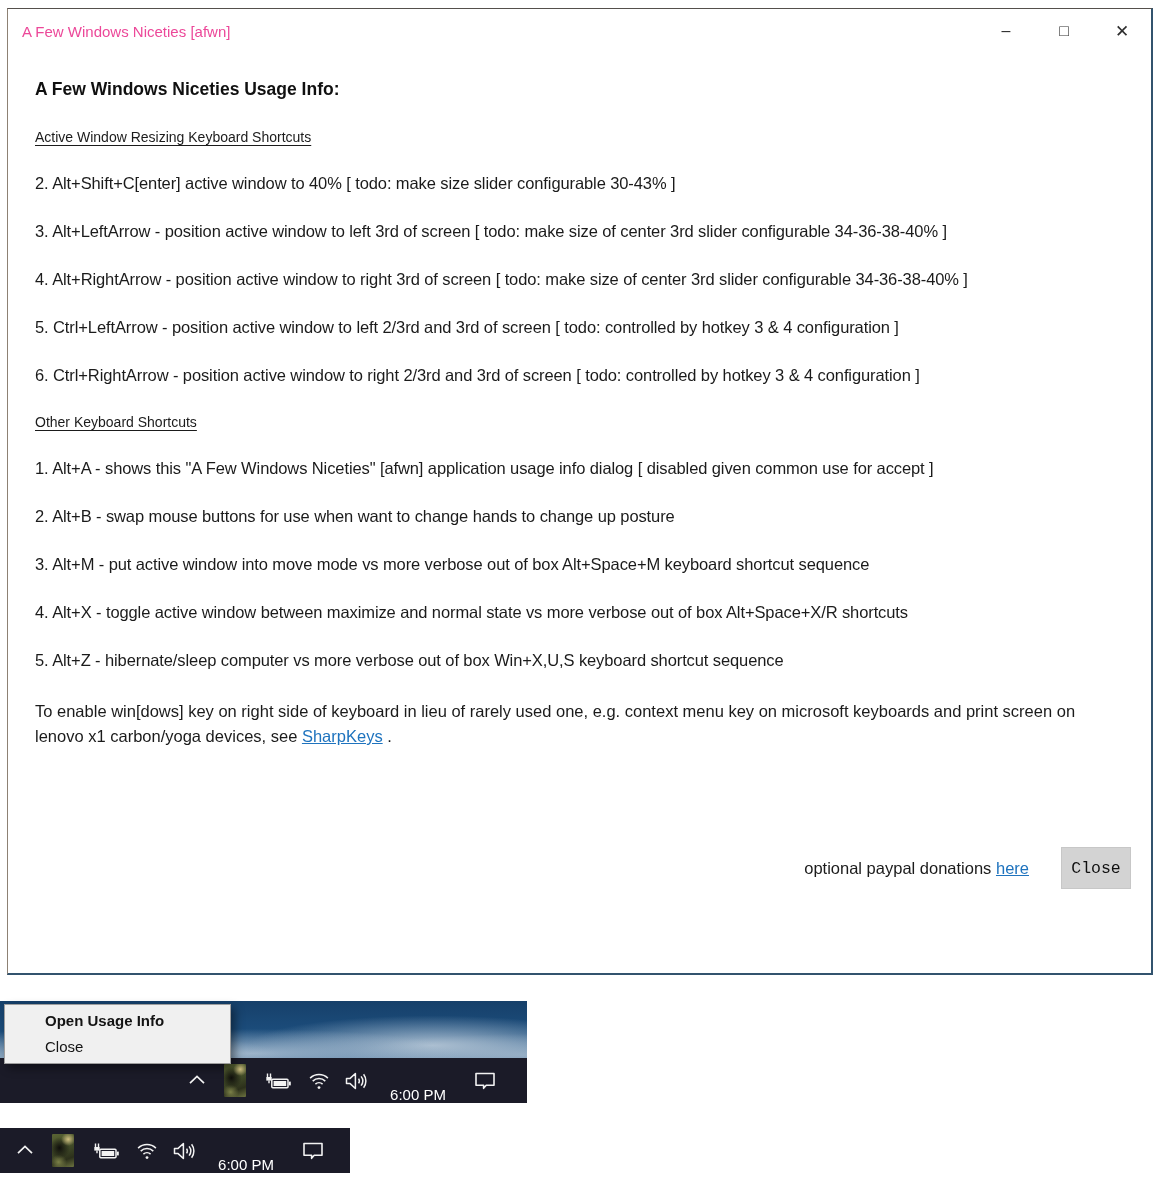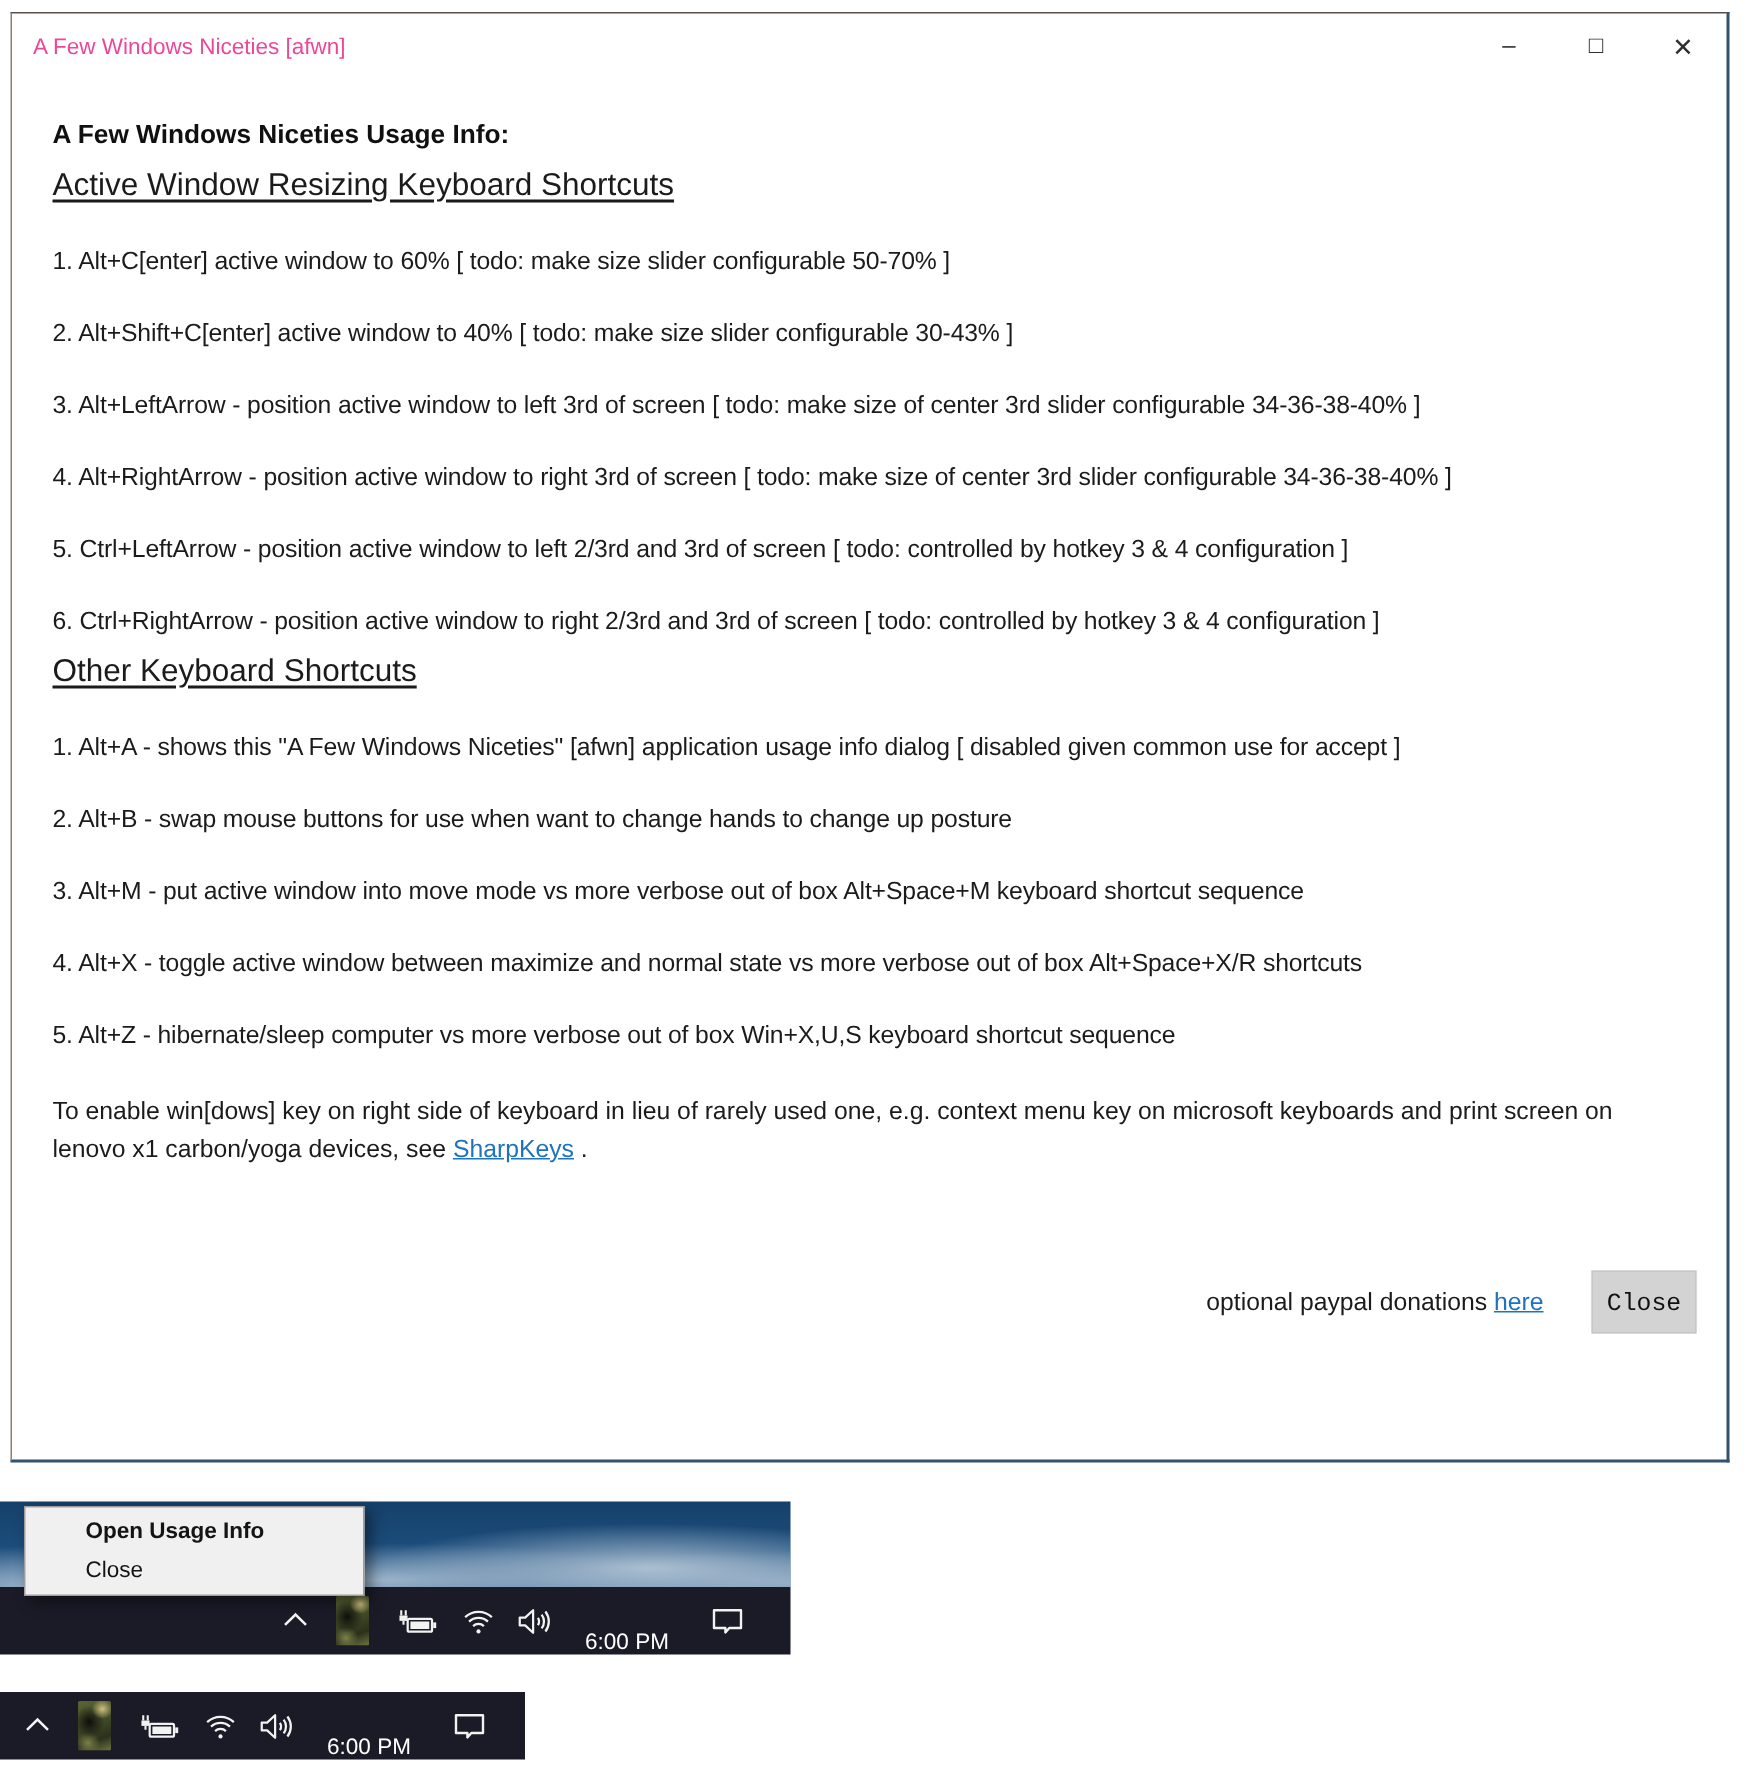--- a/index.html
+++ b/index.html
@@ -14,21 +14,21 @@
             border-color:#55504c #32536e #32536e #8d8174; }
   .titlebar { height:44px; display:flex; align-items:center; padding-left:14px; }
   .win-title { font-size:15px; color:#ec4899; }
   .controls { margin-left:auto; display:flex; height:100%; }
   .ctrl { width:58px; height:100%; display:flex; align-items:center; justify-content:center;
           background:transparent; border:none; font-family:inherit; font-size:16px; color:#2e2e2e; cursor:default; }
   .ctrl.closex { font-size:17px; }
 
   .content { padding:0 27px; }
   .h1 { margin:26px 0 12px; font-size:17.5px; font-weight:bold; color:#101010; }
-  .h2 { margin:12px 0 0; font-size:21px; font-weight:normal; color:#1b1b1b;
+  .h2 { margin:29px 0 0; font-size:14px; font-weight:normal; color:#1b1b1b;
         text-decoration:underline; text-underline-offset:3px; }
   .item { margin:29px 0 0; font-size:16.5px; letter-spacing:-0.1px; white-space:nowrap; }
   .footnote { margin:29px 0 0; font-size:16.5px; line-height:25px; max-width:1105px; }
   .link { color:#1e73be; text-decoration:underline; cursor:pointer;text-align:center; }
 
   .footer-row { position:absolute; top:838px; right:20px; display:flex; align-items:center; }
   .donate { font-size:16.5px; }
   .close-btn { margin-left:32px; width:70px; height:42px; background:#d3d3d3;
                border:1px solid #c7c7c7; font-family:Liberation Mono, monospace; font-size:16.5px; color:#101010; cursor:default; }
 
@@ -50,21 +50,21 @@
   .mr15 { margin-right:15px; } .mr18 { margin-right:18px; } .mr12 { margin-right:12px; } .mr22 { margin-right:22px;margin-top:46px; }
   .tray-photo { width:22px; height:33px; border-radius:1px;
     background:
       radial-gradient(45% 28% at 74% 16%, #cfbf80, rgba(207,191,128,0) 72%),
       radial-gradient(60% 42% at 34% 42%, #0f0e0b, rgba(15,14,11,0) 78%),
       radial-gradient(50% 30% at 30% 85%, #7c8148, rgba(124,129,72,0) 75%),
       linear-gradient(160deg,#5a6434 0%, #414b28 45%, #2c301b 75%, #6c7340 100%); }
   .clock { width:64px; text-align:center; font-size:15px; line-height:18px; color:#fff; }
 
   
-  .tray-menu { position:absolute; left:16px; top:3px; width:227px; background:#f0f0f0;
+  .tray-menu { position:absolute; left:4px; top:3px; width:227px; background:#f0f0f0;
                border:1px solid #9e9e9e; padding:3px 0; box-shadow:4px 4px 9px rgba(0,0,0,.45); }
   .menu-item { height:26px; line-height:26px; padding-left:40px; font-size:15px; color:#141414; cursor:default; }
   .menu-item.bold { font-weight:bold; }
 </style>
 </head>
 <body>
 
 <div class="page">
 
   <section class="dialog">
@@ -74,21 +74,20 @@
         <button class="ctrl">–</button>
         <button class="ctrl">□</button>
         <button class="ctrl closex">✕</button>
       </div>
     </header>
 
     <div class="content">
       <div class="h1">A Few Windows Niceties Usage Info:</div>
 
       <div class="h2">Active Window Resizing Keyboard Shortcuts</div>
-      <p class="item">1. Alt+C[enter] active window to 60% [ todo: make size slider configurable 50-70% ]</p>
       <p class="item">2. Alt+Shift+C[enter] active window to 40% [ todo: make size slider configurable 30-43% ]</p>
       <p class="item">3. Alt+LeftArrow - position active window to left 3rd of screen [ todo: make size of center 3rd slider configurable 34-36-38-40% ]</p>
       <p class="item">4. Alt+RightArrow - position active window to right 3rd of screen [ todo: make size of center 3rd slider configurable 34-36-38-40% ]</p>
       <p class="item">5. Ctrl+LeftArrow - position active window to left 2/3rd and 3rd of screen [ todo: controlled by hotkey 3 &amp; 4 configuration ]</p>
       <p class="item">6. Ctrl+RightArrow - position active window to right 2/3rd and 3rd of screen [ todo: controlled by hotkey 3 &amp; 4 configuration ]</p>
 
       <div class="h2">Other Keyboard Shortcuts</div>
       <p class="item">1. Alt+A - shows this "A Few Windows Niceties" [afwn] application usage info dialog [ disabled given common use for accept ]</p>
       <p class="item">2. Alt+B - swap mouse buttons for use when want to change hands to change up posture</p>
       <p class="item">3. Alt+M - put active window into move mode vs more verbose out of box Alt+Space+M keyboard shortcut sequence</p>

